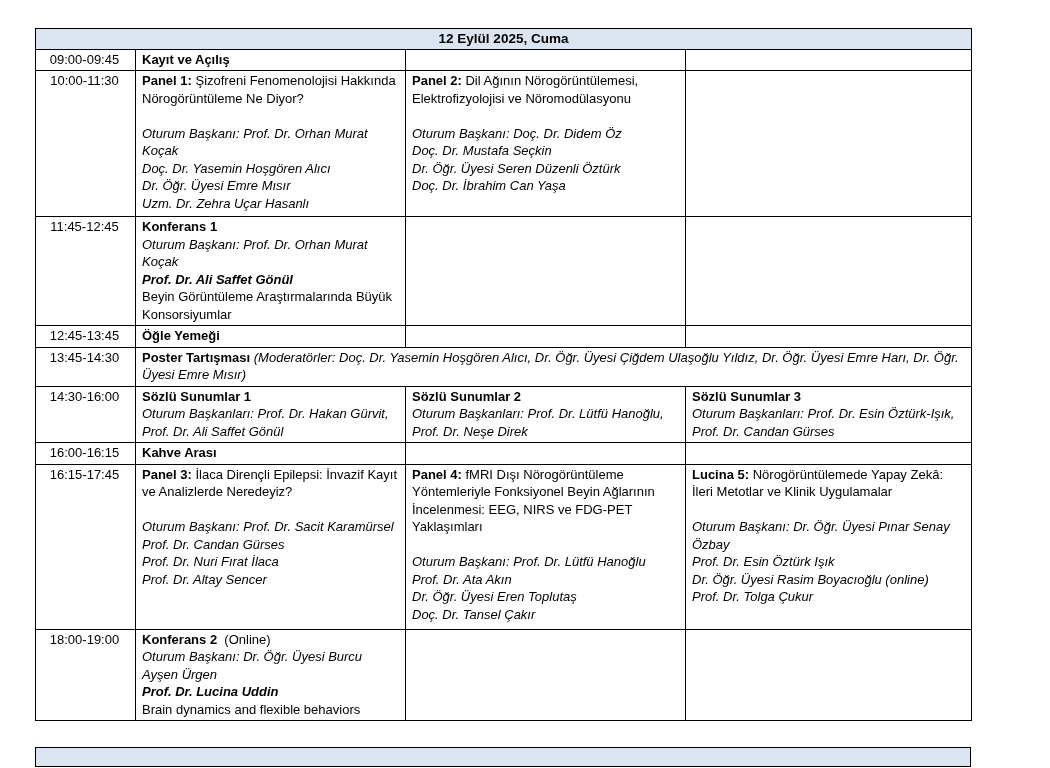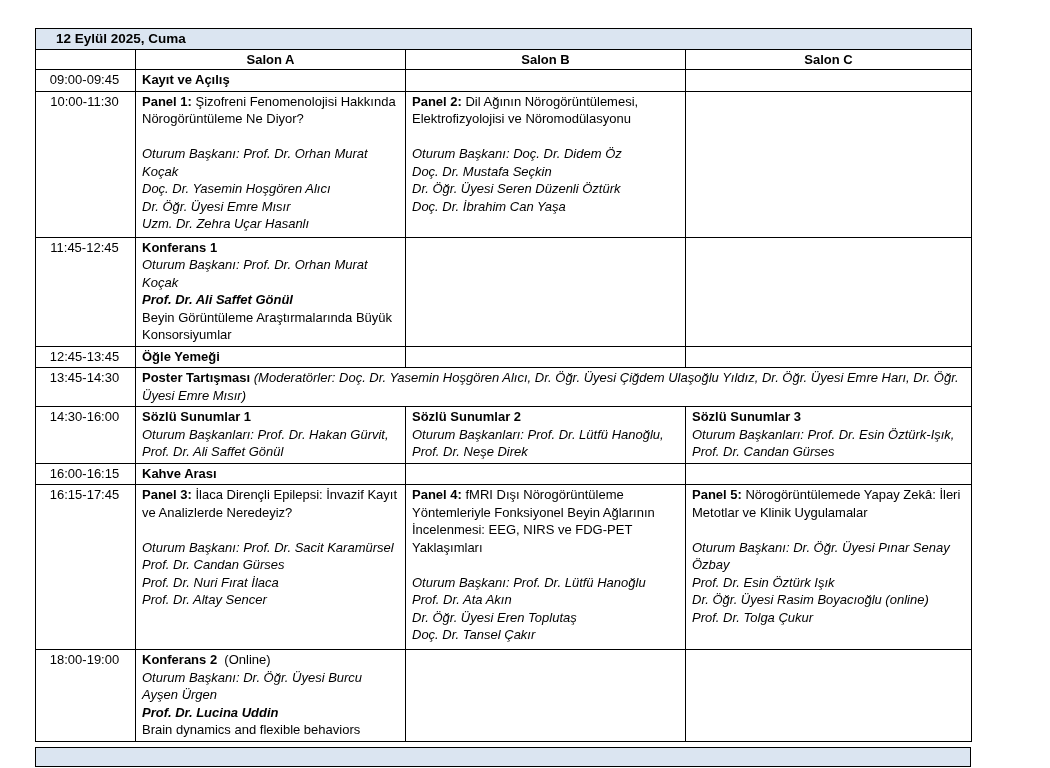--- a/index.html
+++ b/index.html
@@ -1,19 +1,19 @@
 <!DOCTYPE html>
 <html lang="tr"><head>
 <meta charset="utf-8">
 <style>
   html,body{margin:0;padding:0;background:#ffffff;color:#000;font-family:"Liberation Sans",sans-serif;}
   .page{position:relative;width:1050px;height:768px;background:#ffffff;overflow:hidden;}
   table.program{position:absolute;left:35px;top:28px;width:936px;border-collapse:collapse;table-layout:fixed;}
   th,td{border:1px solid #000;vertical-align:top;padding:1px 5px 2px 6px;font-size:13px;line-height:17.5px;font-weight:normal;text-align:left;overflow:hidden;}
-  tr.title-row th{text-align:left;font-weight:bold;font-size:13.5px;height:16px;padding:1px 20px;}
+  tr.title-row th{text-align:center;font-weight:bold;font-size:13.5px;height:16px;padding:1px 5px;}
   tr.salon-row th{text-align:center;font-weight:bold;height:15px;padding:1px 5px;}
   td.time{text-align:center;padding-left:2px;padding-right:4px;}
   .blk{white-space:pre-wrap;}
   .blk.empty{min-height:17.5px;}
   .sb{font-weight:bold;}
   .si{font-style:italic;}
   .sbi{font-weight:bold;font-style:italic;text-align:right;}
   .sr{font-weight:normal;font-style:normal;}
   .footer-band{position:absolute;left:35px;top:747px;width:936px;height:20px;border:1px solid #000;box-sizing:border-box;}
 </style>
@@ -24,26 +24,20 @@
   <table class="program">
     <colgroup>
       <col style="width:100px">
       <col style="width:270px">
       <col style="width:280px">
       <col style="width:286px">
     </colgroup>
     <thead>
       <tr class="title-row">
         <th colspan="4" id="day-title" style="background: rgb(219, 229, 241);">12 Eylül 2025, Cuma</th>
-      </tr>
-      <tr class="salon-row">
-        <th></th>
-        <th>Salon A</th>
-        <th>Salon B</th>
-        <th>Salon C</th>
       </tr>
     </thead>
     <tbody id="rows">
         <tr style="height: 18px;">
           <td class="time">09:00-09:45</td>
           <td>
             <div class="blk"><span class="sb">Kayıt ve Açılış</span></div>
           </td>
           <td></td>
           <td></td>
@@ -128,21 +122,21 @@
           </td>
           <td>
             <div class="blk"><span class="sb">Panel 4: </span><span class="sr">fMRI Dışı Nörogörüntüleme Yöntemleriyle Fonksiyonel Beyin Ağlarının İncelenmesi: EEG, NIRS ve FDG-PET Yaklaşımları</span></div>
             <div class="blk empty"></div>
             <div class="blk"><span class="si">Oturum Başkanı: Prof. Dr. Lütfü Hanoğlu</span></div>
             <div class="blk"><span class="si">Prof. Dr. Ata Akın</span></div>
             <div class="blk"><span class="si">Dr. Öğr. Üyesi Eren Toplutaş</span></div>
             <div class="blk"><span class="si">Doç. Dr. Tansel Çakır</span></div>
           </td>
           <td>
-            <div class="blk"><span class="sb">Panel 5: </span><span class="sr">Nörogörüntülemede Yapay Zekâ: İleri Metotlar ve Klinik Uygulamalar</span></div>
+            <div class="blk"><span class="sb">Lucina 5: </span><span class="sr">Nörogörüntülemede Yapay Zekâ: İleri Metotlar ve Klinik Uygulamalar</span></div>
             <div class="blk empty"></div>
             <div class="blk"><span class="si">Oturum Başkanı: Dr. Öğr. Üyesi Pınar Senay Özbay</span></div>
             <div class="blk"><span class="si">Prof. Dr. Esin Öztürk Işık</span></div>
             <div class="blk"><span class="si">Dr. Öğr. Üyesi Rasim Boyacıoğlu (online)</span></div>
             <div class="blk"><span class="si">Prof. Dr. Tolga Çukur</span></div>
           </td>
         </tr>
         <tr style="height: 90px;">
           <td class="time">18:00-19:00</td>
           <td>

